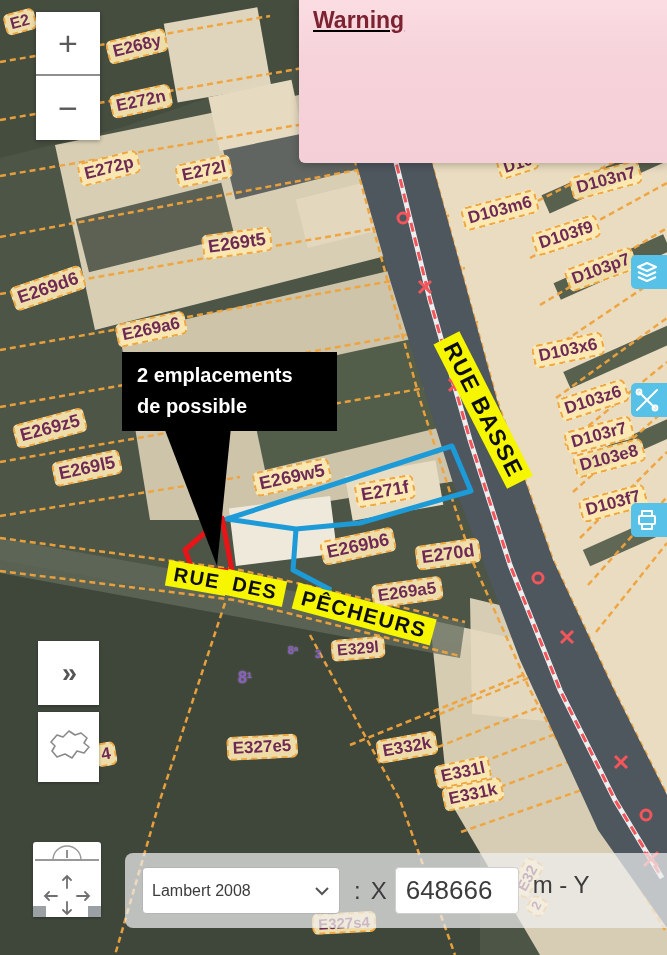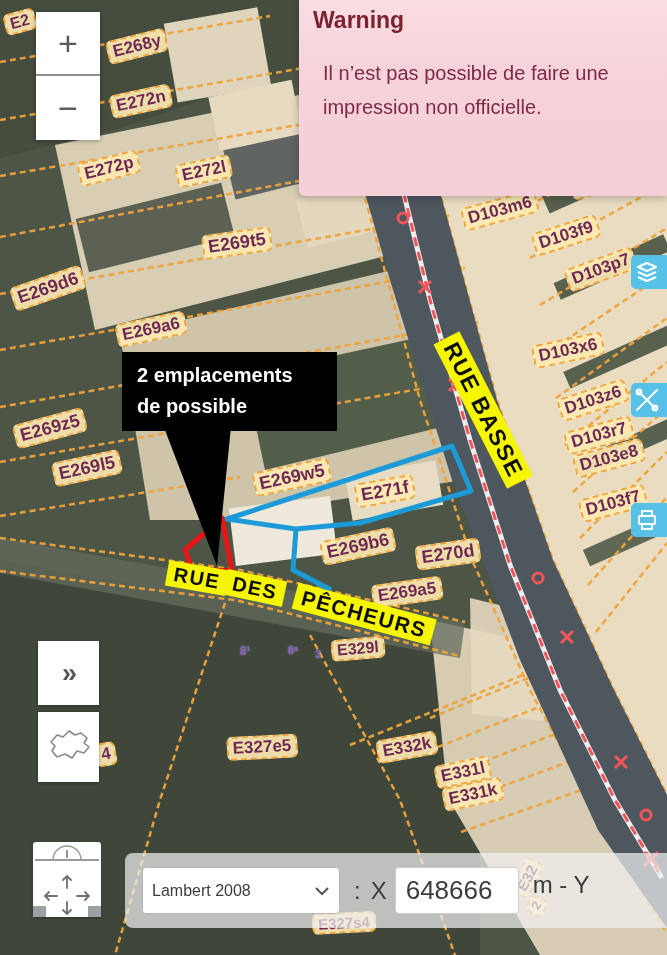--- a/index.html
+++ b/index.html
@@ -20,23 +20,23 @@
   .callout-box{position:absolute;left:122px;top:352px;width:215px;height:79px;z-index:4;
                background:#000;color:#fff;font-weight:bold;font-size:20px;line-height:1.55;
                padding:8px 0 0 15px;box-sizing:border-box;}
   
   .zoomctl{position:absolute;left:36px;top:12px;width:64px;z-index:10;
            box-shadow:0 1px 4px rgba(0,0,0,.35);}
   .zoomctl button{display:block;width:64px;height:64px;background:#fff;border:none;
                   font-size:34px;color:#5a5a5a;cursor:pointer;padding:0;}
   .zoomctl button:first-child{border-bottom:2px solid #8f8f8f;}
   
-  .warning{position:absolute;left:299px;top:0;width:368px;height:196px;z-index:20;
+  .warning{position:absolute;left:299px;top:0;width:368px;height:163px;z-index:20;
            background:linear-gradient(#fadde2 0%,#f6d2da 38%,#f5cfd7 100%);
-           border-bottom-left-radius:6px;box-shadow:0 2px 8px rgba(0,0,0,.25);}
+           border-bottom-left-radius:6px;box-shadow:0 2px 8px rgba(0,0,0,.25);text-decoration:underline;}
   .warning h2{margin:0;padding:7px 0 0 14px;font-size:23px;color:#7c2231;font-weight:700;}
   .warning p{margin:0;padding:22px 0 0 24px;width:340px;font-size:20px;line-height:1.7;
              color:#7e2a44;}
   
   .side-btn{position:absolute;left:631px;width:42px;height:34px;z-index:10;border:none;
             background:#57c1e8;border-radius:5px 0 0 5px;cursor:pointer;padding:0 0 0 4px;
             display:flex;align-items:center;}
   
   .sq-btn{position:absolute;left:38px;width:61px;background:#fff;border:none;z-index:10;
           color:#555;cursor:pointer;box-shadow:0 1px 3px rgba(0,0,0,.3);padding:0;}
@@ -194,38 +194,37 @@
       <div class="plabel" style="left: 601px; top: 269px; font-size: 17px; transform: translate(-50%, -50%) rotate(-20deg);">D103p7</div>
       <div class="plabel" style="left: 568px; top: 350px; font-size: 17px; transform: translate(-50%, -50%) rotate(-12deg);">D103x6</div>
       <div class="plabel" style="left: 593px; top: 400px; font-size: 17px; transform: translate(-50%, -50%) rotate(-18deg);">D103z6</div>
       <div class="plabel" style="left: 599px; top: 435px; font-size: 17px; transform: translate(-50%, -50%) rotate(-15deg);">D103r7</div>
       <div class="plabel" style="left: 609px; top: 458px; font-size: 17px; transform: translate(-50%, -50%) rotate(-15deg);">D103e8</div>
       <div class="plabel" style="left: 613px; top: 503px; font-size: 17px; transform: translate(-50%, -50%) rotate(-15deg);">D103f7</div>
       <div class="slabel" style="left: 483px; top: 410px; font-size: 23px; transform: translate(-50%, -50%) rotate(63deg);">RUE BASSE</div>
       <div class="slabel" style="left: 197px; top: 578px; font-size: 20px; transform: translate(-50%, -50%) rotate(10deg);">RUE</div>
       <div class="slabel" style="left: 255px; top: 588px; font-size: 20px; transform: translate(-50%, -50%) rotate(12deg);">DES</div>
       <div class="slabel" style="left: 364px; top: 614px; font-size: 21px; transform: translate(-50%, -50%) rotate(15deg);">PÊCHEURS</div>
-      <div class="mark" style="left: 245px; top: 651px; font-size: 12px; transform: translate(-50%, -50%) rotate(0deg);">8¹</div>
+      <div class="mark" style="left: 245px; top: 678px; font-size: 16px; transform: translate(-50%, -50%) rotate(0deg);">8¹</div>
       <div class="mark" style="left: 293px; top: 650px; font-size: 11px; transform: translate(-50%, -50%) rotate(0deg);">8ᵃ</div>
       <div class="mark" style="left: 318px; top: 654px; font-size: 11px; transform: translate(-50%, -50%) rotate(0deg);">3</div>
     </div>
 
   <div class="callout-box">
     <div>2 emplacements</div>
     <div>de possible</div>
   </div>
 
   <div class="zoomctl">
     <button>+</button>
     <button>−</button>
   </div>
 
   <div class="warning">
     <h2>Warning</h2>
-    <p>Il n’est pas possible de faire une impression non officielle.</p>
   </div>
 
   <button class="side-btn" style="top:255px">
     <svg width="24" height="24" viewBox="0 0 24 24">
       <g fill="none" stroke="#ffffff" stroke-width="2" stroke-linejoin="round">
         <path d="M3 7 L12 3 L21 7 L12 11 Z"></path>
         <path d="M3 12 L12 16 L21 12"></path>
         <path d="M3 17 L12 21 L21 17"></path>
       </g>
     </svg>

